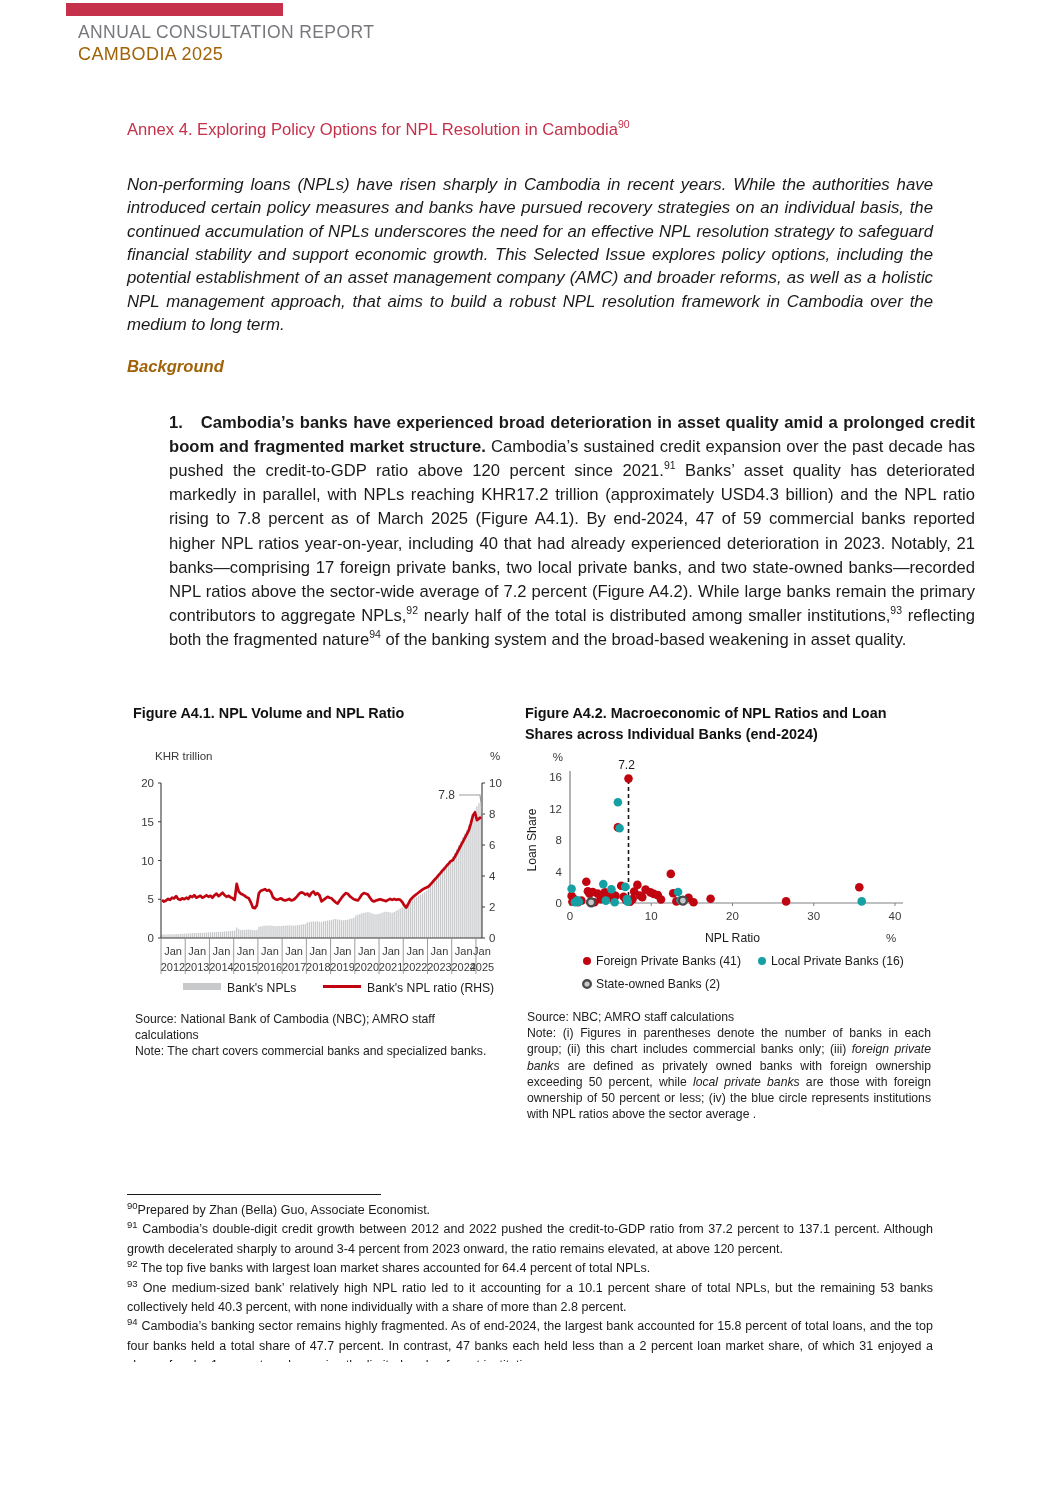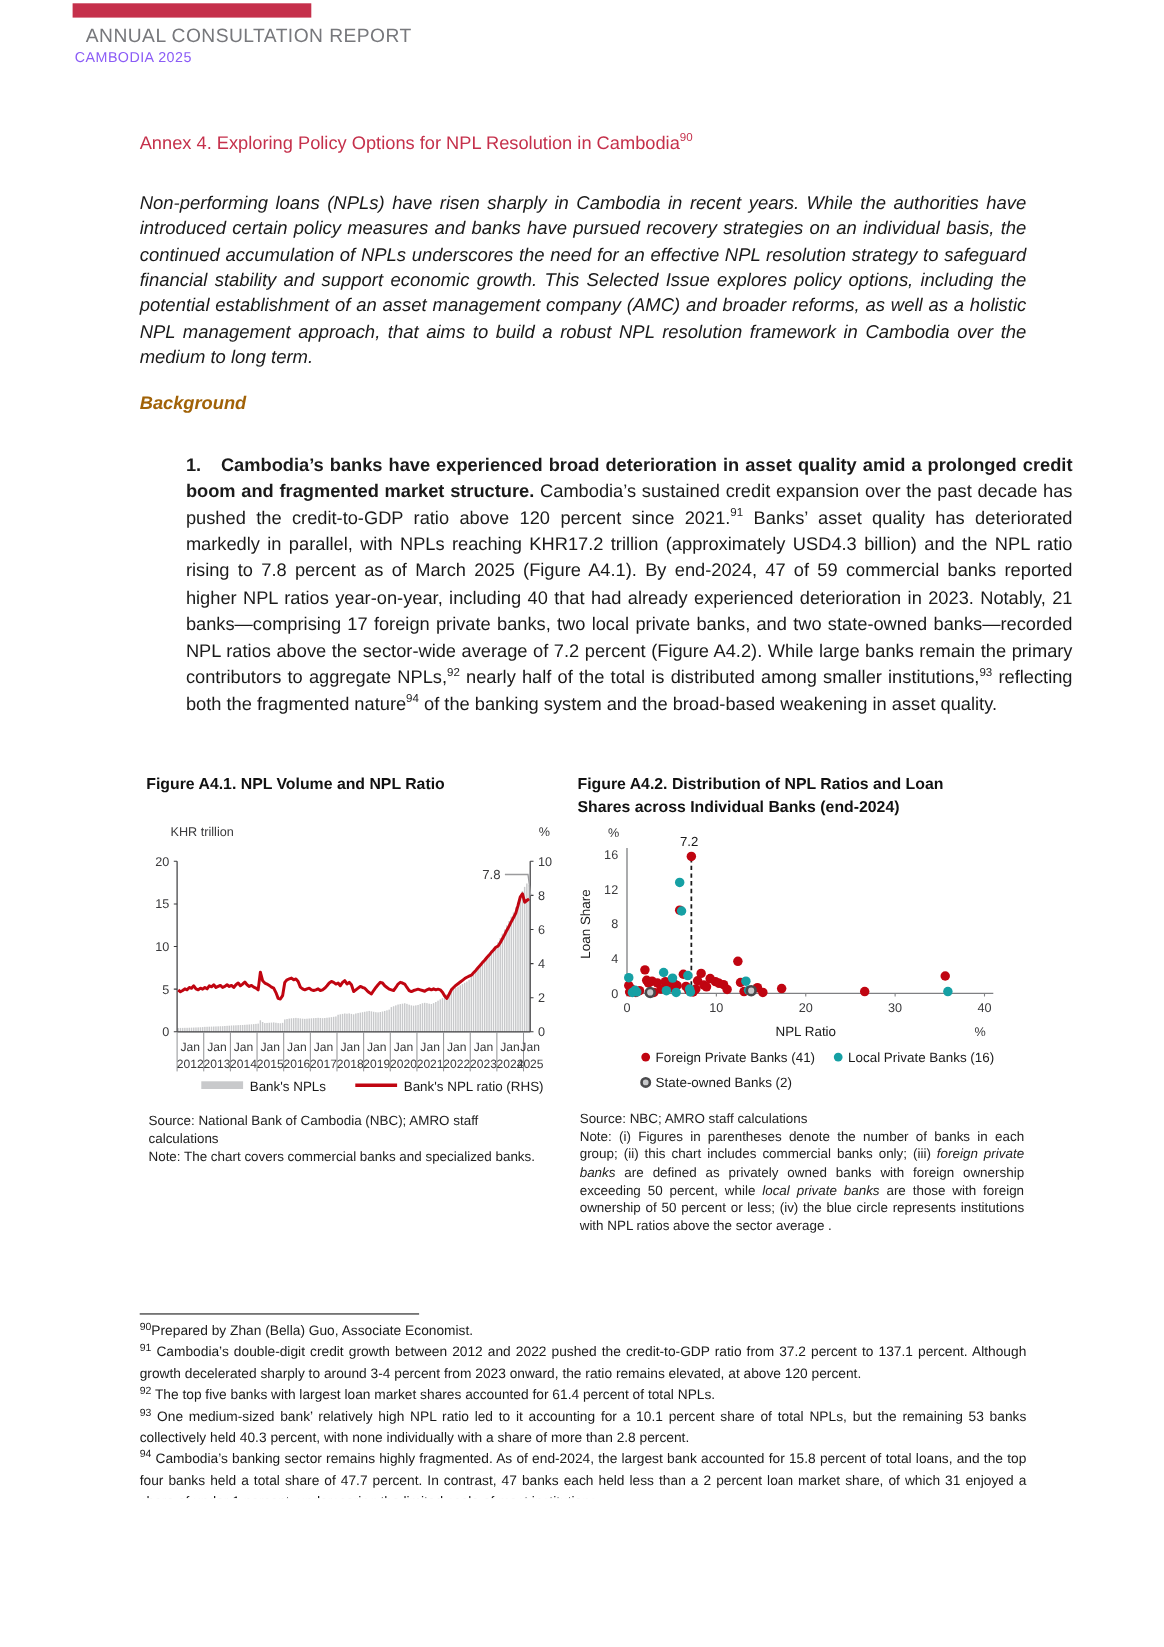--- a/index.html
+++ b/index.html
@@ -1,21 +1,21 @@
 <!DOCTYPE html>
 <html><head>
 <meta charset="utf-8">
 <style>
   html,body{margin:0;padding:0;background:#ffffff;}
   .page{position:relative;width:1058px;height:1362px;background:#ffffff;overflow:hidden;
         font-family:"Liberation Sans",sans-serif;color:#1a1a1a;}
   .abs{position:absolute;}
   .brandbar{left:66px;top:3px;width:217px;height:13px;background:#C5304B;}
   .hdr1{left:78px;top:22px;font-size:17.5px;color:#77787C;letter-spacing:.4px;}
-  .hdr2{left:68px;top:44px;font-size:13px;color:#8b5cf6;letter-spacing:.4px;}
+  .hdr2{left:78px;top:44px;font-size:18px;color:#a16207;letter-spacing:.4px;}
   .annex-title{left:127px;top:120px;width:808px;font-size:16.6px;color:#C5304B;}
   sup{font-size:10.5px;line-height:0;}
   .abstract{left:127px;top:156px;width:806px;font-size:16.8px;line-height:23.4px;
             font-style:italic;text-align:justify;}
   .bg-head{left:127px;top:357px;font-size:16.6px;color:#a16207;font-weight:bold;font-style:italic;}
   .para{left:127px;top:394px;width:806px;font-size:16.6px;line-height:24.2px;text-align:justify;margin-left:42px;}
   .pnum{padding-right:18px;}
   .figures{left:127px;top:703px;width:812px;height:500px;}
   .fig-col-left{position:absolute;left:6px;top:0;width:392px;}
   .fig-col-right{position:absolute;left:398px;top:0;width:414px;}
@@ -303,21 +303,21 @@
         </svg>
       <div class="fig-note">
         <div>Source: National Bank of Cambodia (NBC); AMRO staff</div>
         <div>calculations</div>
         <div>Note: The chart covers commercial banks and specialized banks.</div>
       </div>
     </div>
 
     <div class="fig-col-right">
       <div class="fig-title">
-        <span>Figure A4.2.  Distribution of NPL Ratios and Loan</span><br>
+        <span>Figure A4.2.  Macroeconomic of NPL Ratios and Loan</span><br>
         <span>Shares across Individual Banks (end-2024)</span>
       </div>
       <svg id="chart2" class="fig-chart-right" width="410" height="260" viewBox="0 0 410 260">
           <g>
             <line x1="45" y1="26" x2="45" y2="158" stroke="#7F8083" stroke-width="1.2"></line>
             <line x1="45" y1="158" x2="378" y2="158" stroke="#7F8083" stroke-width="1.2"></line>
             <text x="37" y="162" text-anchor="end" font-size="11.5" fill="#3A3A3C" font-family="&quot;Liberation Sans&quot;,sans-serif">0</text>
             <text x="37" y="130.5" text-anchor="end" font-size="11.5" fill="#3A3A3C" font-family="&quot;Liberation Sans&quot;,sans-serif">4</text>
             <text x="37" y="99" text-anchor="end" font-size="11.5" fill="#3A3A3C" font-family="&quot;Liberation Sans&quot;,sans-serif">8</text>
             <text x="37" y="67.5" text-anchor="end" font-size="11.5" fill="#3A3A3C" font-family="&quot;Liberation Sans&quot;,sans-serif">12</text>
@@ -419,21 +419,21 @@
       </div>
     </div>
 
   </div>
 
   <div class="abs fnrule"></div>
 
   <div class="abs footnotes">
     <p class="fn"><sup>90</sup><span>Prepared by Zhan (Bella) Guo, Associate Economist.</span></p>
     <p class="fn"><sup>91</sup><span> Cambodia’s double-digit credit growth between 2012 and 2022 pushed the credit-to-GDP ratio from 37.2 percent to 137.1 percent. Although growth decelerated sharply to around 3-4 percent from 2023 onward, the ratio remains elevated, at above 120 percent.</span></p>
-    <p class="fn"><sup>92</sup><span> The top five banks with largest loan market shares accounted for 61.4 percent of total NPLs.</span></p>
+    <p class="fn"><sup>92</sup><span> The top five banks with largest loan market shares accounted for 64.4 percent of total NPLs.</span></p>
     <p class="fn"><sup>93</sup><span> One medium-sized bank’ relatively high NPL ratio led to it accounting for a 10.1 percent share of total NPLs, but the remaining 53 banks collectively held 40.3 percent, with none individually with a share of more than 2.8 percent.</span></p>
     <p class="fn"><sup>94</sup><span> Cambodia’s banking sector remains highly fragmented. As of end-2024, the largest bank accounted for 15.8 percent of total loans, and the top four banks held a total share of 47.7 percent. In contrast, 47 banks each held less than a 2 percent loan market share, of which 31 enjoyed a share of under 1 percent, underscoring the limited scale of most institutions.</span></p>
   </div>
 
   <div class="abs footer-rule"></div>
   <div class="abs footer-left">ASEAN+3 Macroeconomic Research Office (AMRO)</div>
   <div class="abs footer-right">Page 59 of 70</div>
 
 </div>
 

